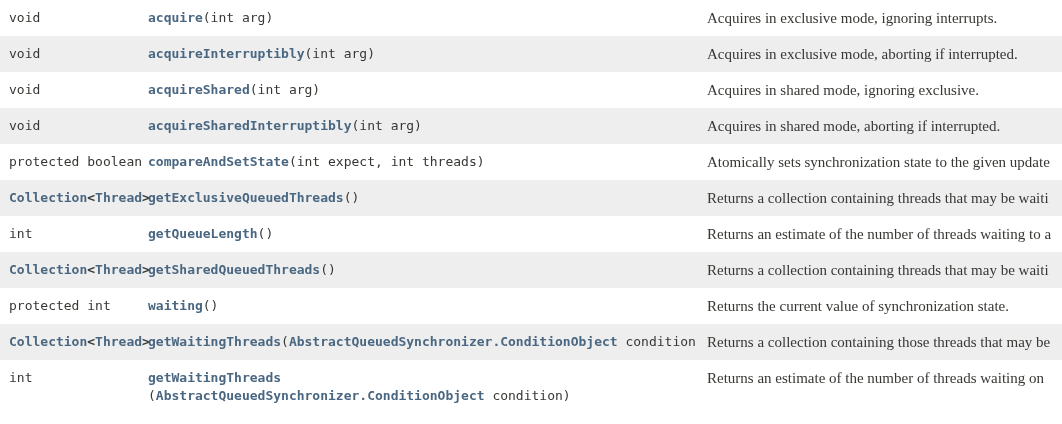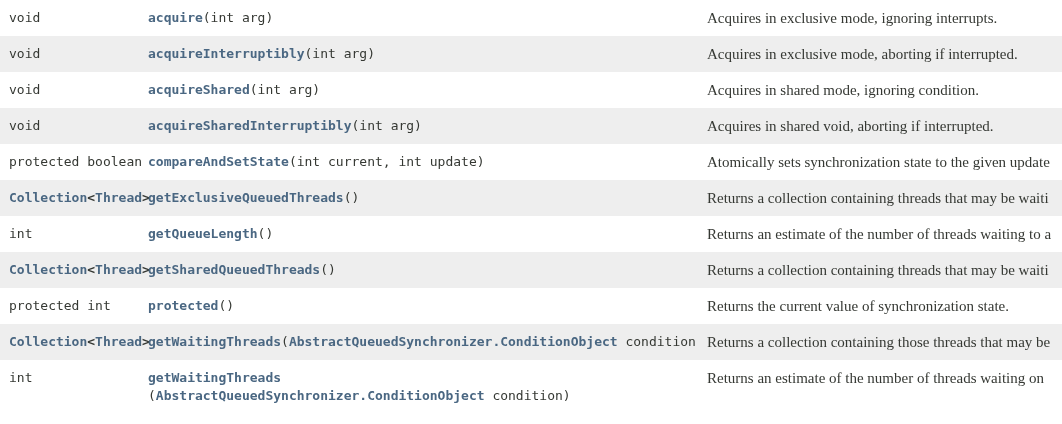--- a/index.html
+++ b/index.html
@@ -117,31 +117,31 @@
       <tr class="row-odd row-single">
         <td class="col-signature">
           <span class="sig-inner"><span class="modifier-type"><span class="jd-plain">void</span></span><span class="method-block"><span><a class="jd-link" href="#">acquireInterruptibly</a><span class="jd-plain">(int arg)</span></span></span></span>
         </td>
         <td class="col-description"><span>Acquires in exclusive mode, aborting if interrupted.</span></td>
       </tr>
       <tr class="row-even row-single">
         <td class="col-signature">
           <span class="sig-inner"><span class="modifier-type"><span class="jd-plain">void</span></span><span class="method-block"><span><a class="jd-link" href="#">acquireShared</a><span class="jd-plain">(int arg)</span></span></span></span>
         </td>
-        <td class="col-description"><span>Acquires in shared mode, ignoring condition.</span></td>
+        <td class="col-description"><span>Acquires in shared mode, ignoring exclusive.</span></td>
       </tr>
       <tr class="row-odd row-single">
         <td class="col-signature">
           <span class="sig-inner"><span class="modifier-type"><span class="jd-plain">void</span></span><span class="method-block"><span><a class="jd-link" href="#">acquireSharedInterruptibly</a><span class="jd-plain">(int arg)</span></span></span></span>
         </td>
-        <td class="col-description"><span>Acquires in shared void, aborting if interrupted.</span></td>
+        <td class="col-description"><span>Acquires in shared mode, aborting if interrupted.</span></td>
       </tr>
       <tr class="row-even row-single">
         <td class="col-signature">
-          <span class="sig-inner"><span class="modifier-type"><span class="jd-plain">protected boolean</span></span><span class="method-block"><span><a class="jd-link" href="#">compareAndSetState</a><span class="jd-plain">(int current, int update)</span></span></span></span>
+          <span class="sig-inner"><span class="modifier-type"><span class="jd-plain">protected boolean</span></span><span class="method-block"><span><a class="jd-link" href="#">compareAndSetState</a><span class="jd-plain">(int expect, int threads)</span></span></span></span>
         </td>
         <td class="col-description"><span>Atomically sets synchronization state to the given update</span></td>
       </tr>
       <tr class="row-odd row-single">
         <td class="col-signature">
           <span class="sig-inner"><span class="modifier-type"><a class="jd-link" href="#">Collection</a><span class="jd-generic">&lt;</span><a class="jd-link" href="#">Thread</a><span class="jd-generic">&gt;</span></span><span class="method-block"><span><a class="jd-link" href="#">getExclusiveQueuedThreads</a><span class="jd-plain">()</span></span></span></span>
         </td>
         <td class="col-description"><span>Returns a collection containing threads that may be waiti</span></td>
       </tr>
       <tr class="row-even row-single">
@@ -151,21 +151,21 @@
         <td class="col-description"><span>Returns an estimate of the number of threads waiting to a</span></td>
       </tr>
       <tr class="row-odd row-single">
         <td class="col-signature">
           <span class="sig-inner"><span class="modifier-type"><a class="jd-link" href="#">Collection</a><span class="jd-generic">&lt;</span><a class="jd-link" href="#">Thread</a><span class="jd-generic">&gt;</span></span><span class="method-block"><span><a class="jd-link" href="#">getSharedQueuedThreads</a><span class="jd-plain">()</span></span></span></span>
         </td>
         <td class="col-description"><span>Returns a collection containing threads that may be waiti</span></td>
       </tr>
       <tr class="row-even row-single">
         <td class="col-signature">
-          <span class="sig-inner"><span class="modifier-type"><span class="jd-plain">protected int</span></span><span class="method-block"><span><a class="jd-link" href="#">protected</a><span class="jd-plain">()</span></span></span></span>
+          <span class="sig-inner"><span class="modifier-type"><span class="jd-plain">protected int</span></span><span class="method-block"><span><a class="jd-link" href="#">waiting</a><span class="jd-plain">()</span></span></span></span>
         </td>
         <td class="col-description"><span>Returns the current value of synchronization state.</span></td>
       </tr>
       <tr class="row-odd row-single">
         <td class="col-signature">
           <span class="sig-inner"><span class="modifier-type"><a class="jd-link" href="#">Collection</a><span class="jd-generic">&lt;</span><a class="jd-link" href="#">Thread</a><span class="jd-generic">&gt;</span></span><span class="method-block"><span><a class="jd-link" href="#">getWaitingThreads</a><span class="jd-plain">(</span><a class="jd-link" href="#">AbstractQueuedSynchronizer.ConditionObject</a><span class="jd-plain"> condition)</span></span></span></span>
         </td>
         <td class="col-description"><span>Returns a collection containing those threads that may be</span></td>
       </tr>
       <tr class="row-even row-double">

